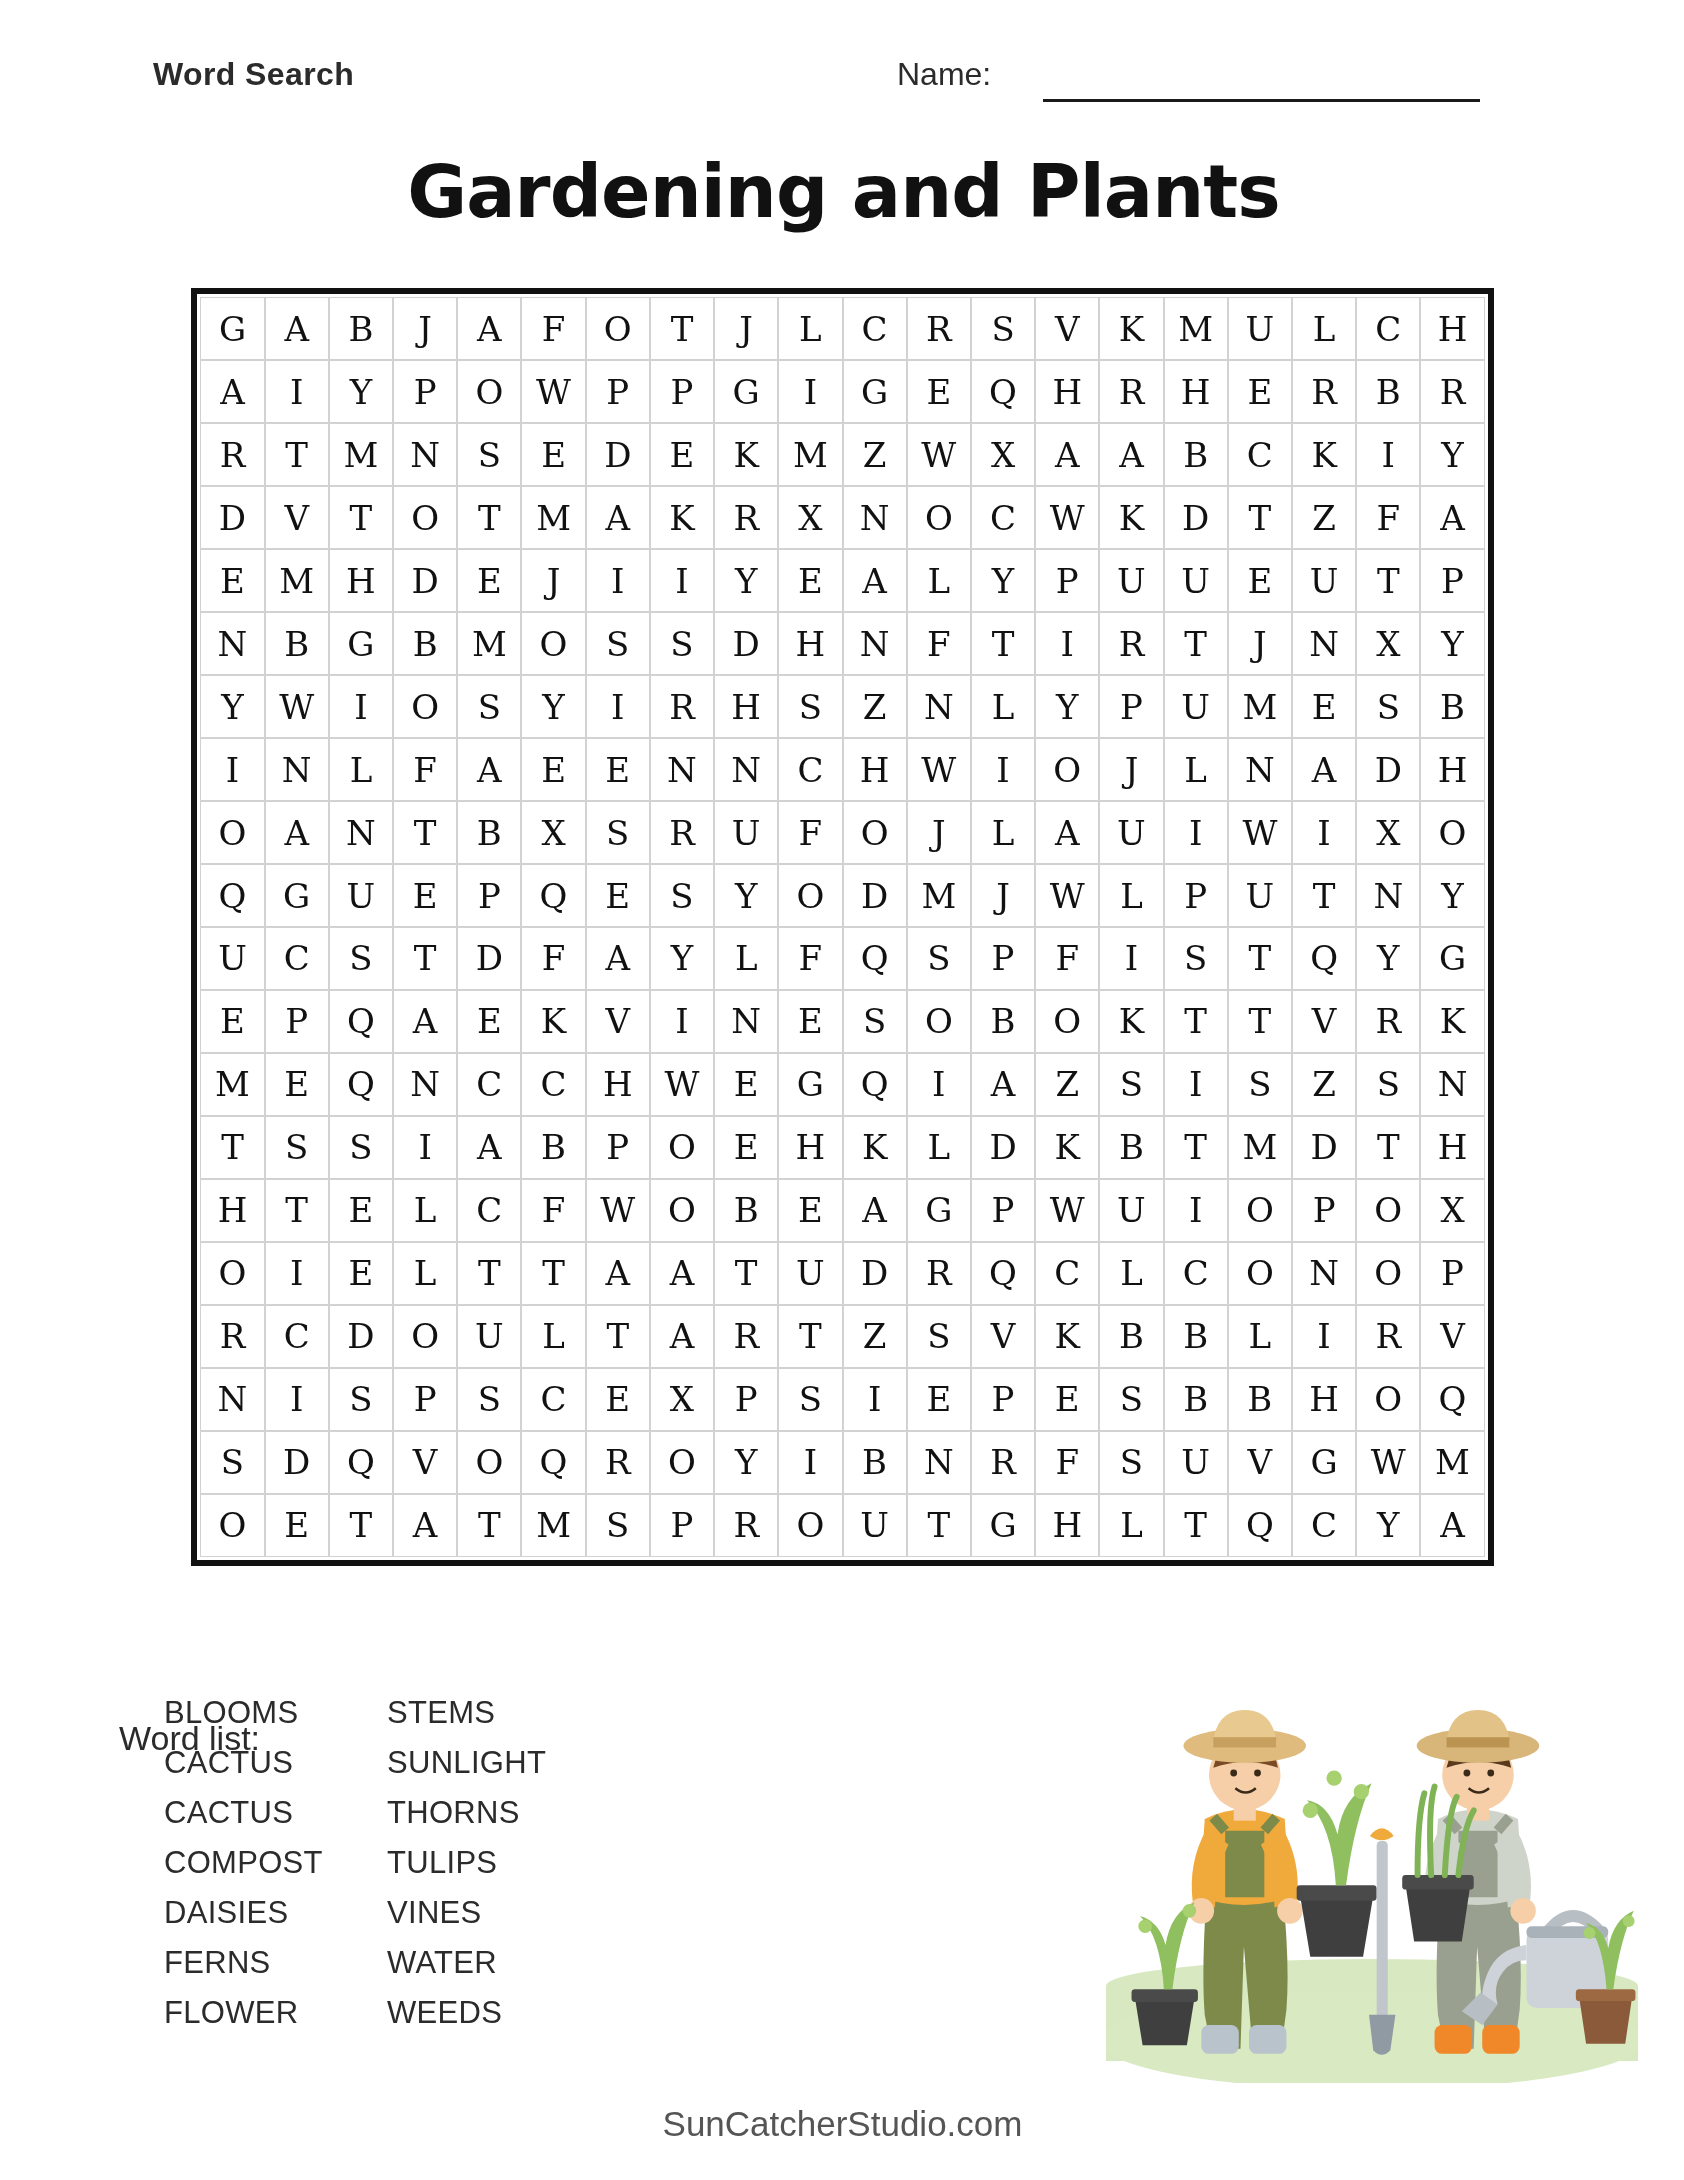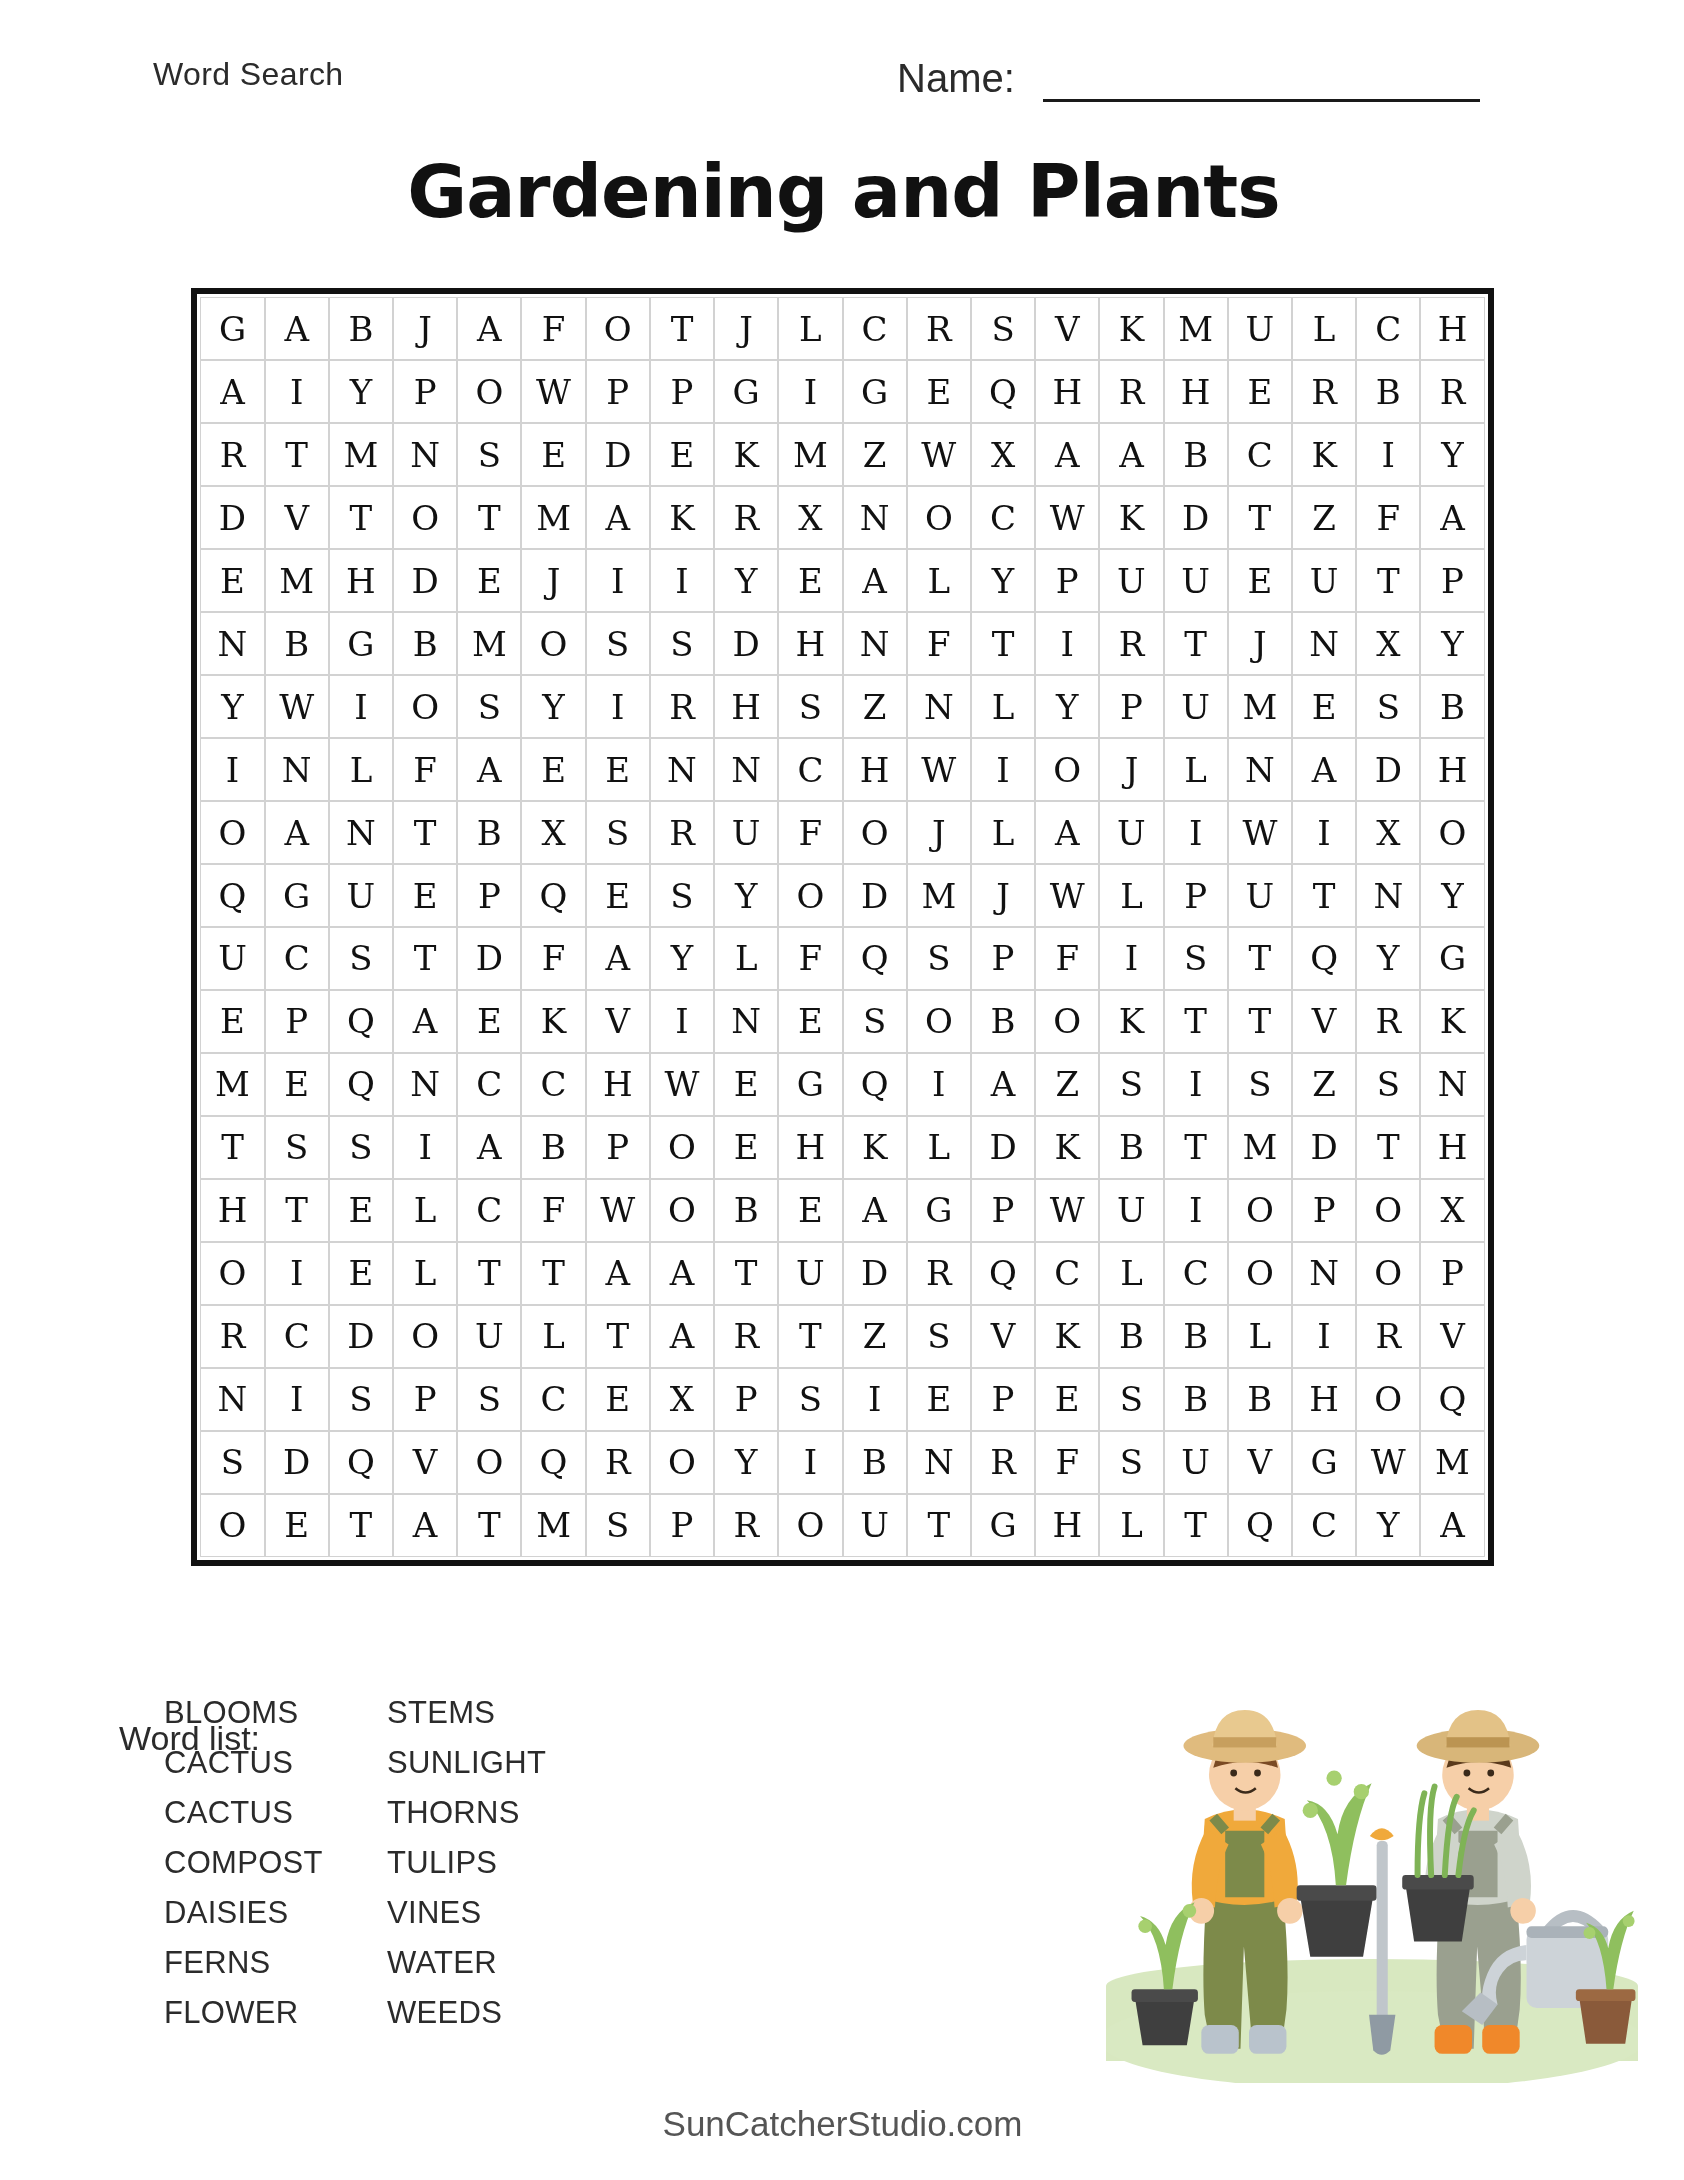--- a/index.html
+++ b/index.html
@@ -24,26 +24,27 @@
     width: 100%;
     height: 51px;
   }
   .header-label {
     position: absolute;
     left: 153px;
     top: 0;
     font-size: 32px;
     letter-spacing: 0.4px;
     color: #2b2b2b;
+    font-weight: bold;
   }
   .name-label {
     position: absolute;
     left: 897px;
     top: 0;
-    font-size: 40px;
+    font-size: 32px;
     color: #2b2b2b;
   }
   .name-line {
     position: absolute;
     left: 1043px;
     top: 43px;
     width: 437px;
     height: 2.6px;
     background: #1a1a1a;
   }

